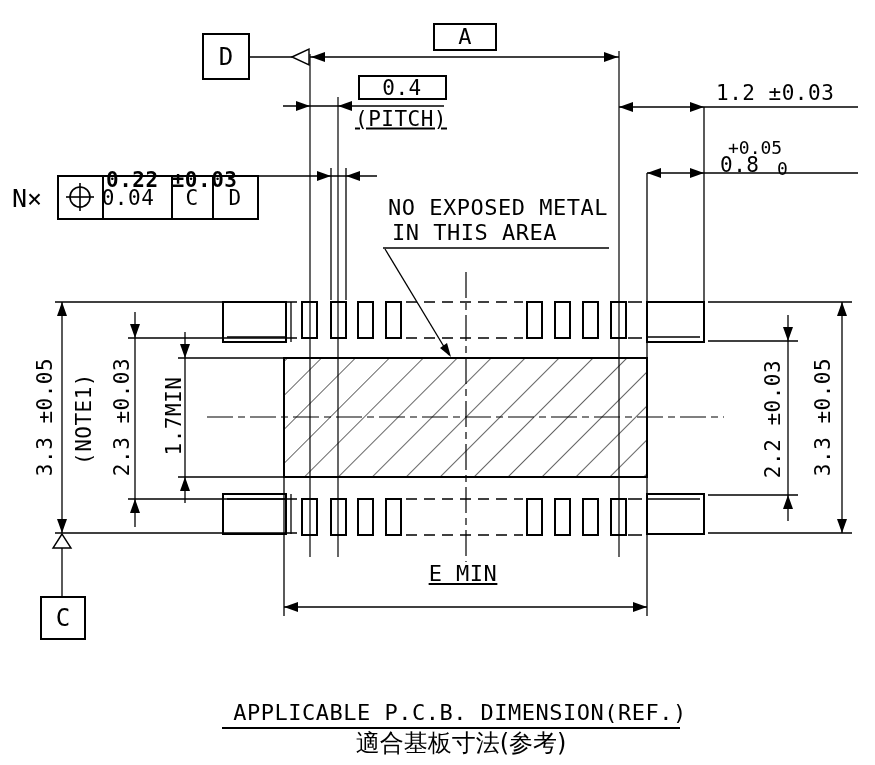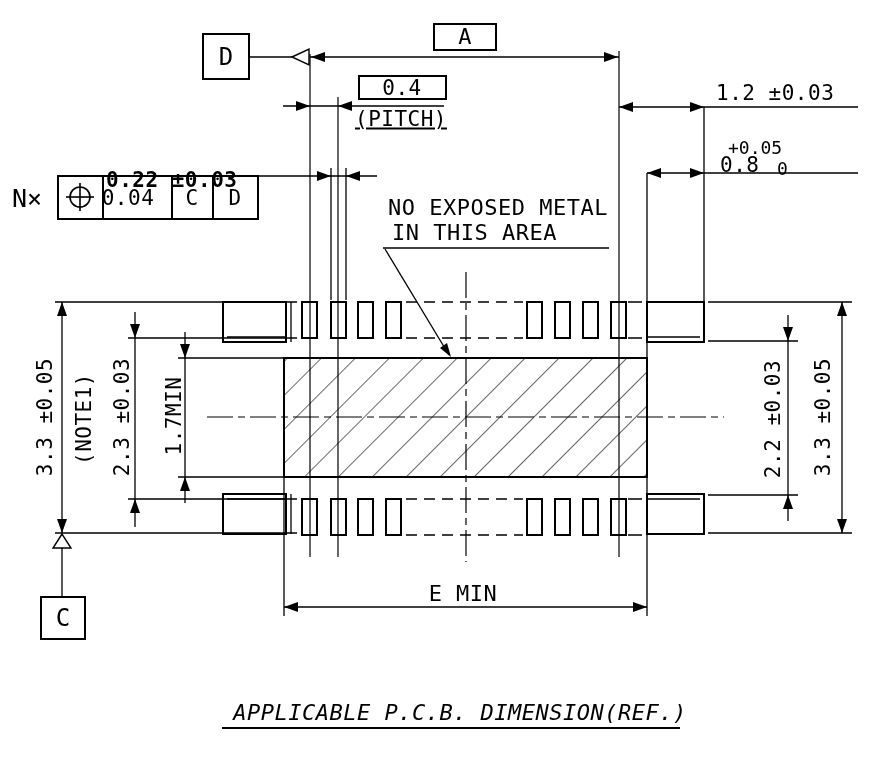--- a/index.html
+++ b/index.html
@@ -6,21 +6,21 @@
   #stage{position:relative;width:875px;height:765px;background:#ffffff;overflow:hidden;
          font-family:"DejaVu Sans Mono",monospace;color:#000;}
   #linework{position:absolute;left:0;top:0;}
   .t{position:absolute;white-space:nowrap;line-height:1;color:#000;
      font-family:"DejaVu Sans Mono",monospace;}
   .c{transform:translate(-50%,-50%);}
   .rot{transform:translate(-50%,-50%) rotate(-90deg);}
   .cx{transform:translateX(-50%);}
   .f18{font-size:18px;} .f21{font-size:21px;letter-spacing:.5px;} .f22{font-size:22px;letter-spacing:.5px;}
   .f24{font-size:24px;} .f25{font-size:25px;}
-  .title-en{font-size:22px;letter-spacing:.5px;font-style:italic;}
+  .title-en{font-size:22px;letter-spacing:.5px;}
   .title-jp{font-size:24px;font-family:"DejaVu Sans",sans-serif;}
 </style>
 </head>
 <body>
 
 <div id="stage">
 
   <svg id="linework" width="875" height="765" viewBox="0 0 875 765">
     <defs>
       <pattern id="hatch" patternUnits="userSpaceOnUse" width="24" height="24" patternTransform="rotate(45)">
@@ -182,24 +182,25 @@
   <div class="t f21" style="left:720px;top:155px;">0.8</div>
   <div class="t f18" style="left:728px;top:139px;">+0.05</div>
   <div class="t f18" style="left:777px;top:160px;">0</div>
   <div class="t f21" style="left:106px;top:170px;font-weight:bold;">0.22 ±0.03</div>
   <div class="t f25" style="left:12px;top:186px;">N×</div>
   <div class="t c f21" style="left:128px;top:198px;text-align:center;">0.04</div>
   <div class="t c f21" style="left:192px;top:198px;">C</div>
   <div class="t c f21" style="left:235px;top:198px;">D</div>
   <div class="t f22" style="left:392px;top:222px;">IN THIS AREA</div>
   <div class="t f22" style="left:388px;top:197px;">NO EXPOSED METAL</div>
-  <div class="t c f22" style="left:463px;top:594px;">E MIN</div>
+  <div class="t c f22" style="left:463px;top:574px;text-decoration:underline;">E MIN</div>
 
   <div class="t rot f21" style="left:45px;top:417px;">3.3 ±0.05</div>
   <div class="t rot f21" style="left:84px;top:419px;">(NOTE1)</div>
   <div class="t rot f21" style="left:122px;top:417px;">2.3 ±0.03</div>
   <div class="t rot f21" style="left:174px;top:416px;">1.7MIN</div>
   <div class="t rot f21" style="left:773px;top:419px;">2.2 ±0.03</div>
   <div class="t rot f21" style="left:823px;top:417px;">3.3 ±0.05</div>
 
   <div class="t cx title-en" style="left:460px;top:702px;">APPLICABLE P.C.B. DIMENSION(REF.)</div>
+  <div class="t cx title-jp" style="left:461px;top:731px;">適合基板寸法(参考)</div>
 
 </div>
 
 </body></html>

